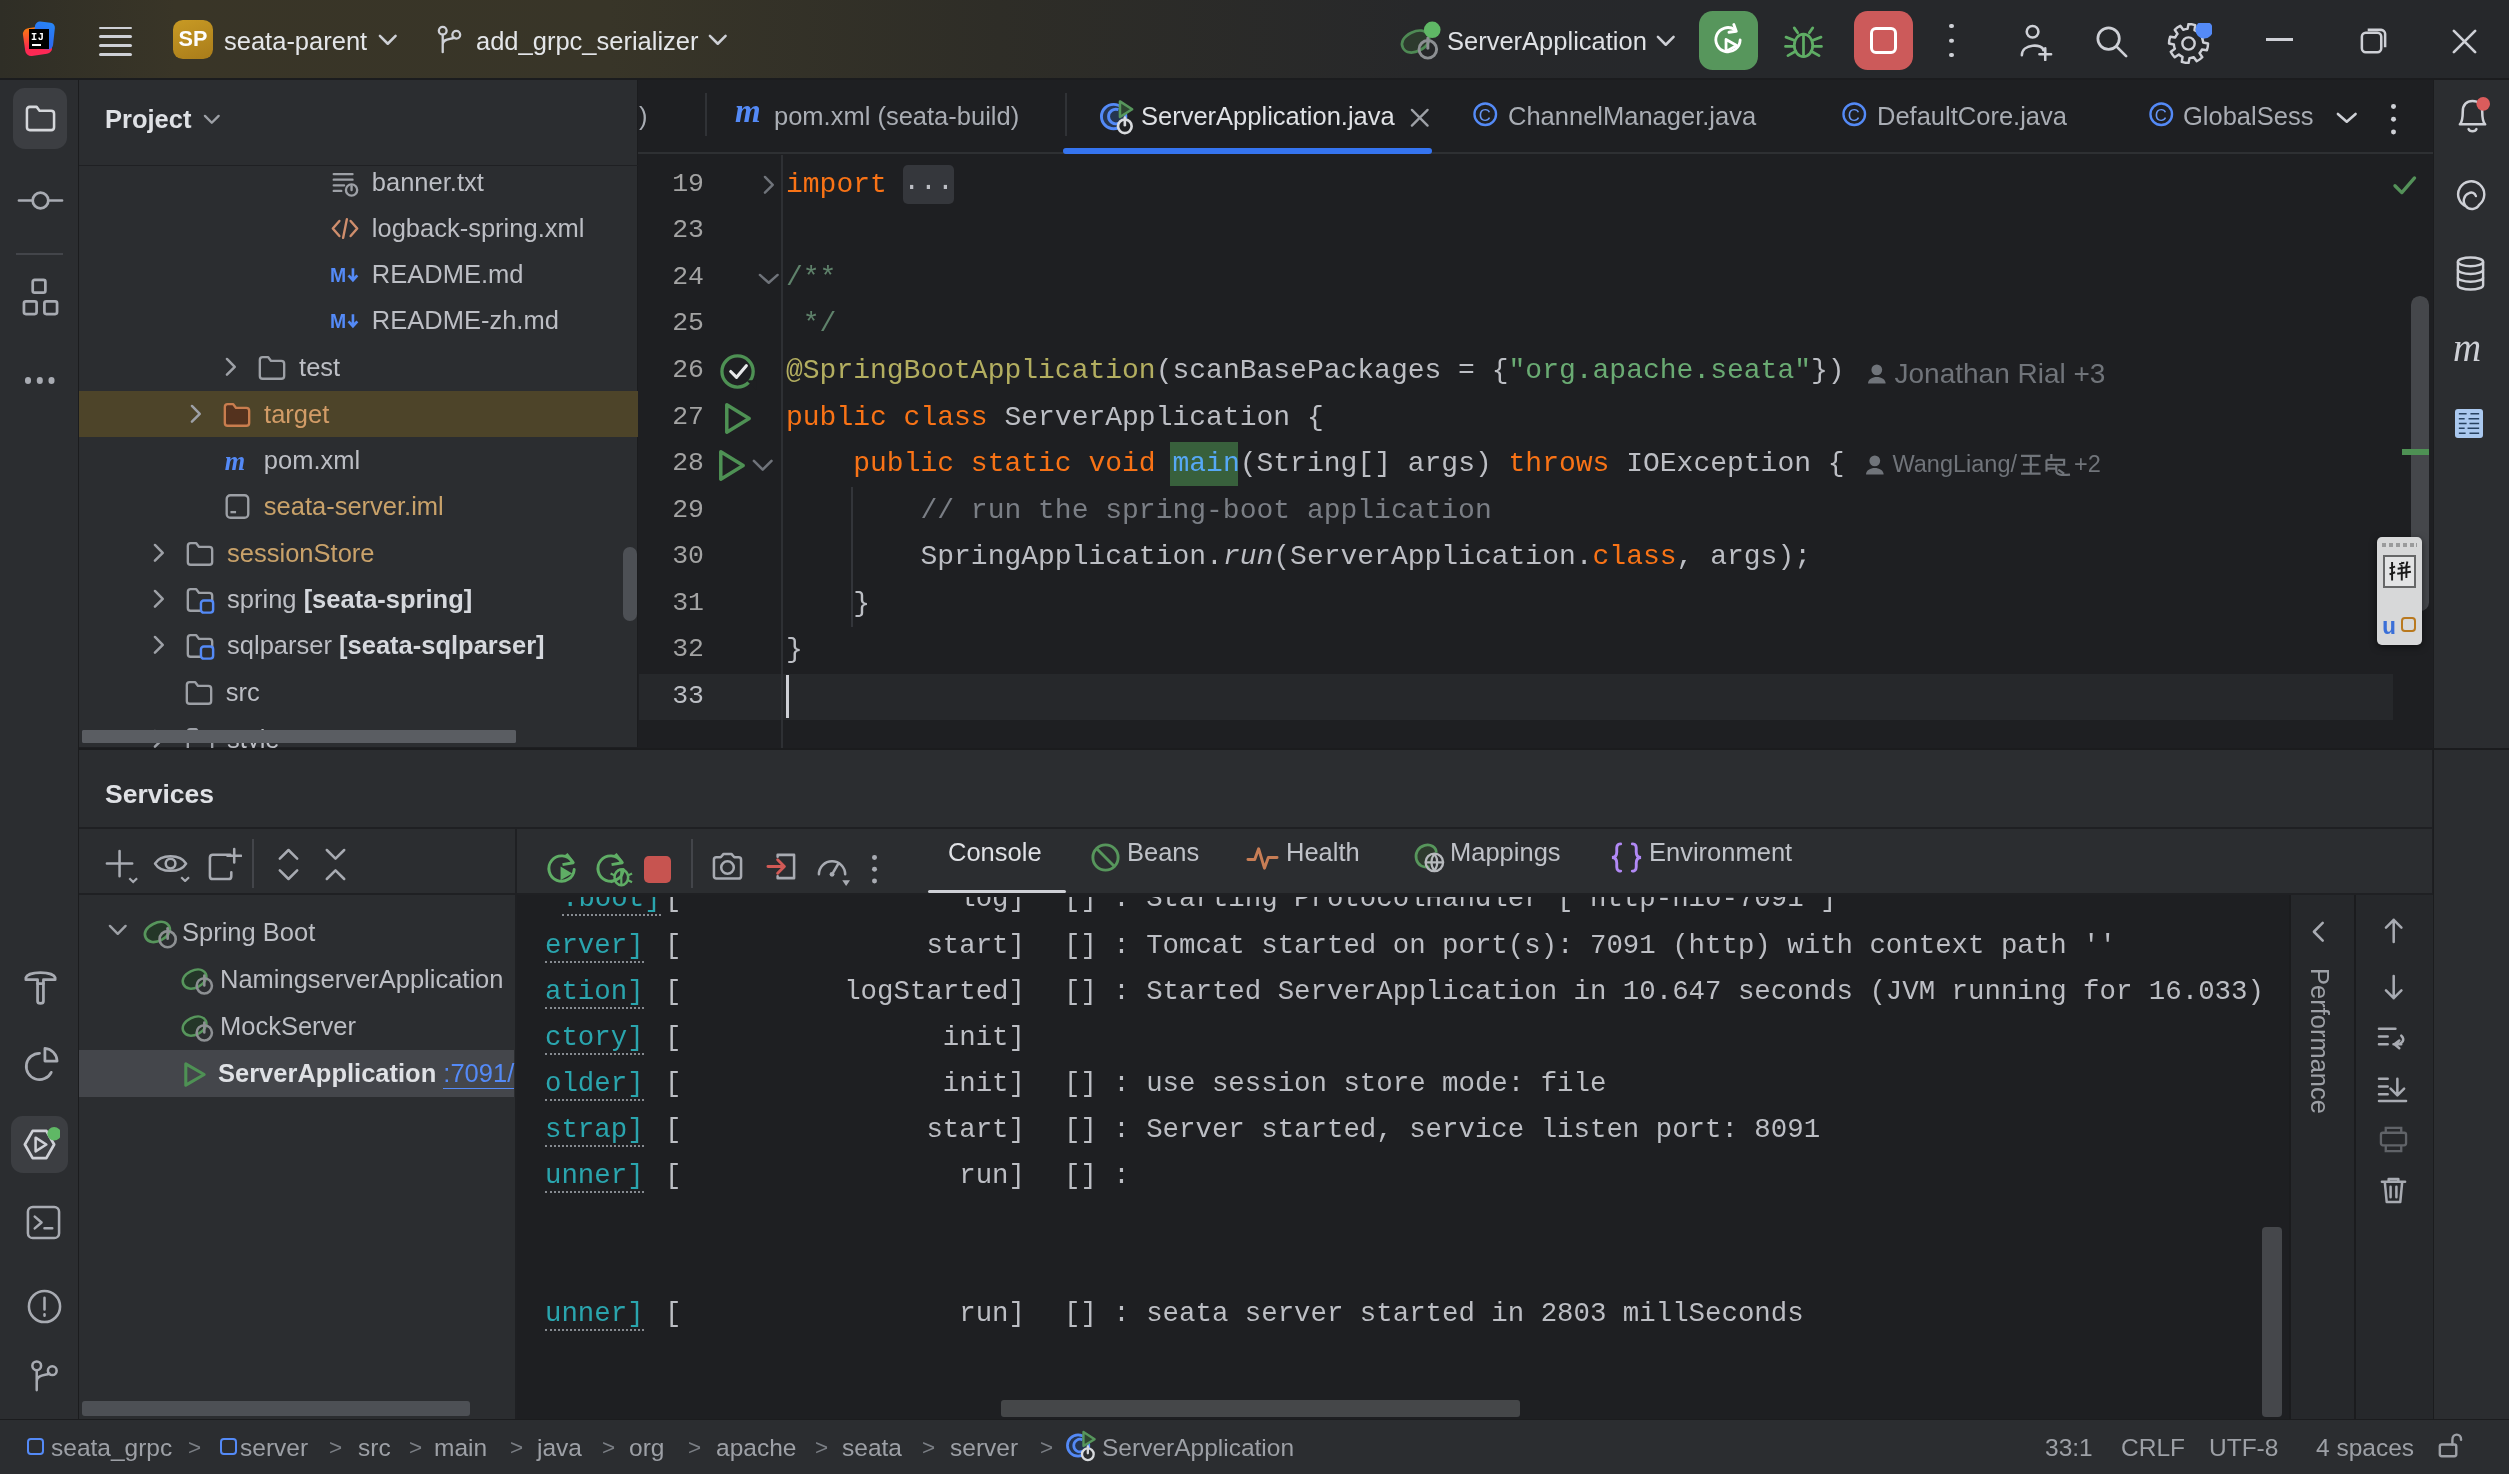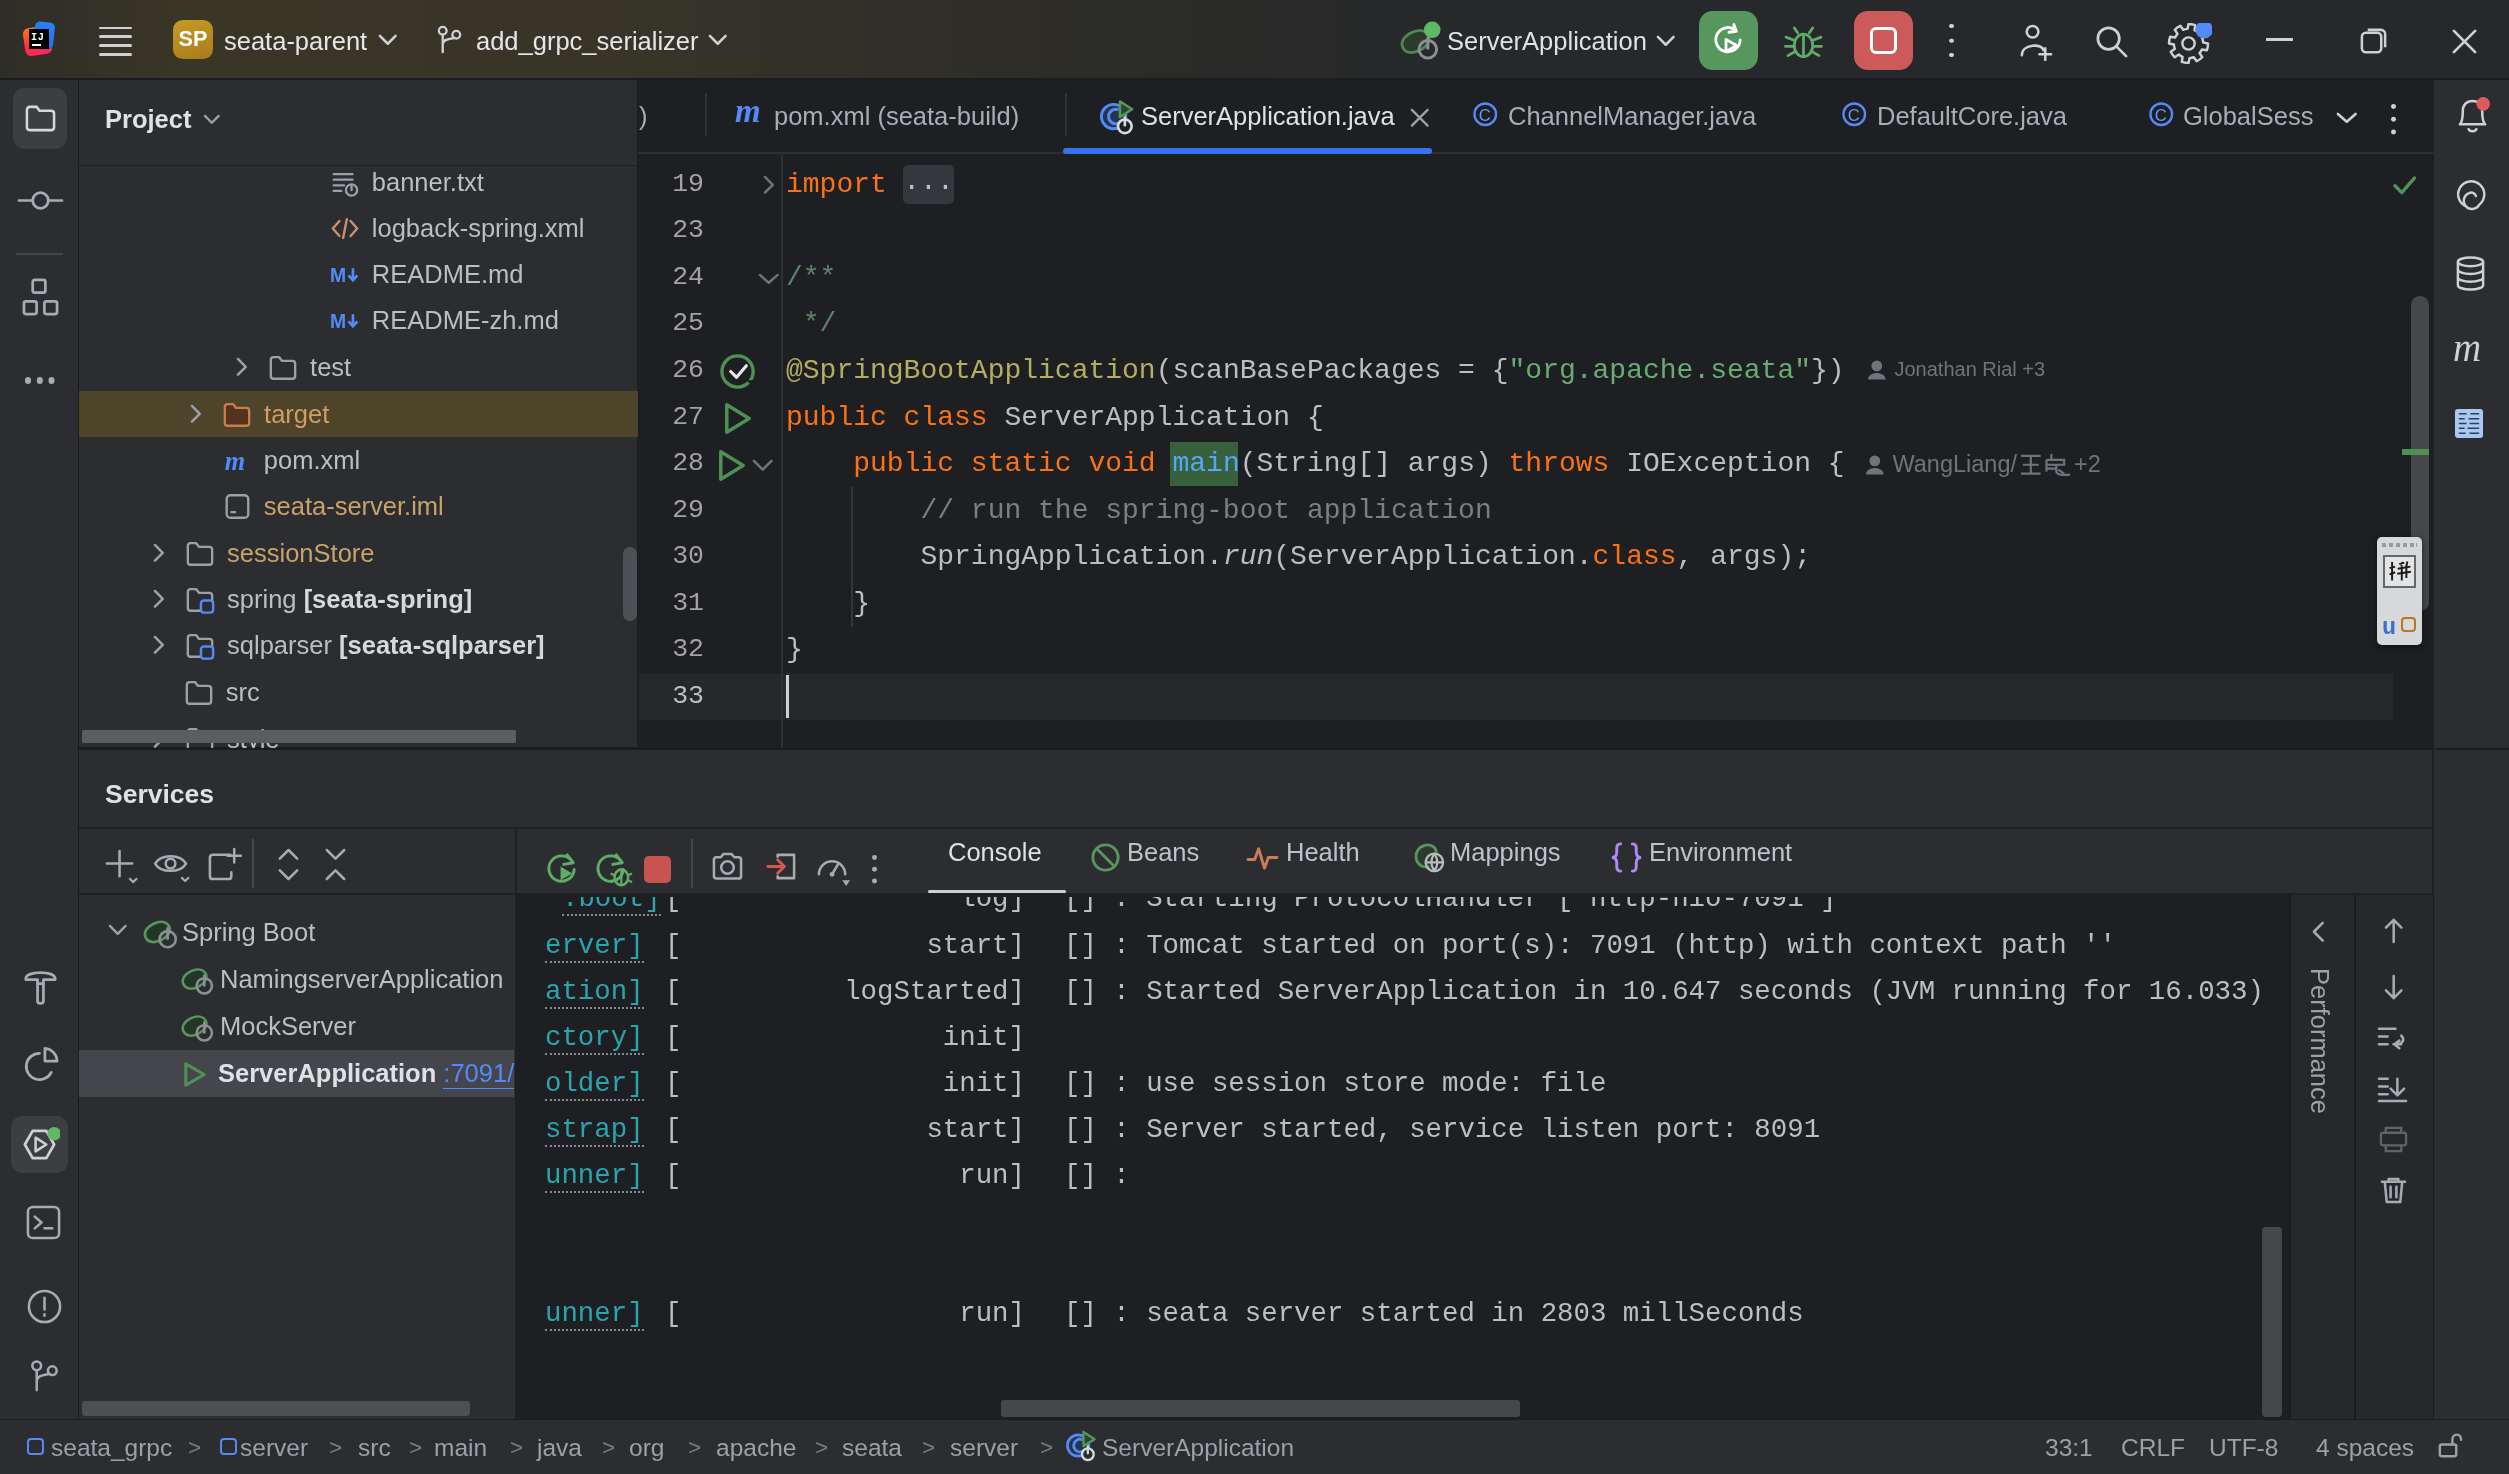--- a/index.html
+++ b/index.html
@@ -247,21 +247,21 @@
     </svg>
   README.md</div>
 <div class="trow" style="left:330px;top:297px;">
   <svg class="fico" viewBox="0 0 34 30" style="font-size:26px">
       <g fill="#548af7">
         <text x="0" y="23" font-size="22" font-weight="bold" font-family="Liberation Sans">M</text>
       </g>
       <path d="M26 8 L26 20 M21 16 L26 21.5 L31 16" stroke="#548af7" stroke-width="3" fill="none"></path>
     </svg>
   README-zh.md</div>
-<div class="trow" style="left:235px;top:344px;">
+<div class="trow" style="left:224px;top:344px;">
   <svg class="chev" viewBox="0 0 14 22" width="13.7" height="21.6">
       <use href="#chevR"></use>
     </svg>
   <svg class="fico" viewBox="0 0 31 30" width="30" height="29">
       <use href="#folder"></use>
     </svg>
   test</div>
 <div class="trow" style="left:189px;top:391px;color:#d29c67;">
   <svg class="chev" viewBox="0 0 14 22" width="13.7" height="21.6">
       <use href="#chevR"></use>
@@ -423,21 +423,21 @@
 <div class="abs" style="left:1170px;top:442px;width:68px;height:44px;background:#38603c;"></div>
 <div class="eline" style="top:440px;">    <span class="kw">public static void </span><span style="color:#56a8f5;">main</span>(String[] args) <span class="kw">throws</span> IOException {</div>
 <div class="eline cmt" style="top:487px;">        // run the spring-boot application</div>
 <div class="eline" style="top:533px;">        SpringApplication.<span style="font-style:italic;">run</span>(ServerApplication.<span class="kw">class</span>, args);</div>
 <div class="eline" style="top:580px;">    }</div>
 <div class="eline" style="top:626px;">}</div>
 
 <div class="abs" style="left:851px;top:487px;width:1.5px;height:140px;background:#33353a;"></div>
 <div class="abs" style="left:786px;top:675px;width:2.9px;height:43px;background:#ced0d6;"></div>
 
-<div class="abs" style="left:1866px;top:358px;color:#70747a;font-size:20px;display:flex;align-items:center;">
+<div class="abs" style="left:1866px;top:358px;color:#70747a;font-size:28px;display:flex;align-items:center;">
   <svg width="21.6" height="23.5" viewBox="0 0 22 24" style="margin-right:6.9px;">
       <circle cx="11" cy="8" r="5.5" fill="#70747a"></circle>
       <path d="M2 22 C2 13 20 13 20 22 Z" fill="#70747a"></path>
     </svg>
   Jonathan Rial +3</div>
 <div class="abs" style="left:1864px;top:451px;color:#70747a;font-size:23.5px;display:flex;align-items:center;">
   <svg width="21.6" height="23.5" viewBox="0 0 22 24" style="margin-right:6.9px;">
       <circle cx="11" cy="8" r="5.5" fill="#70747a"></circle>
       <path d="M2 22 C2 13 20 13 20 22 Z" fill="#70747a"></path>
     </svg>

